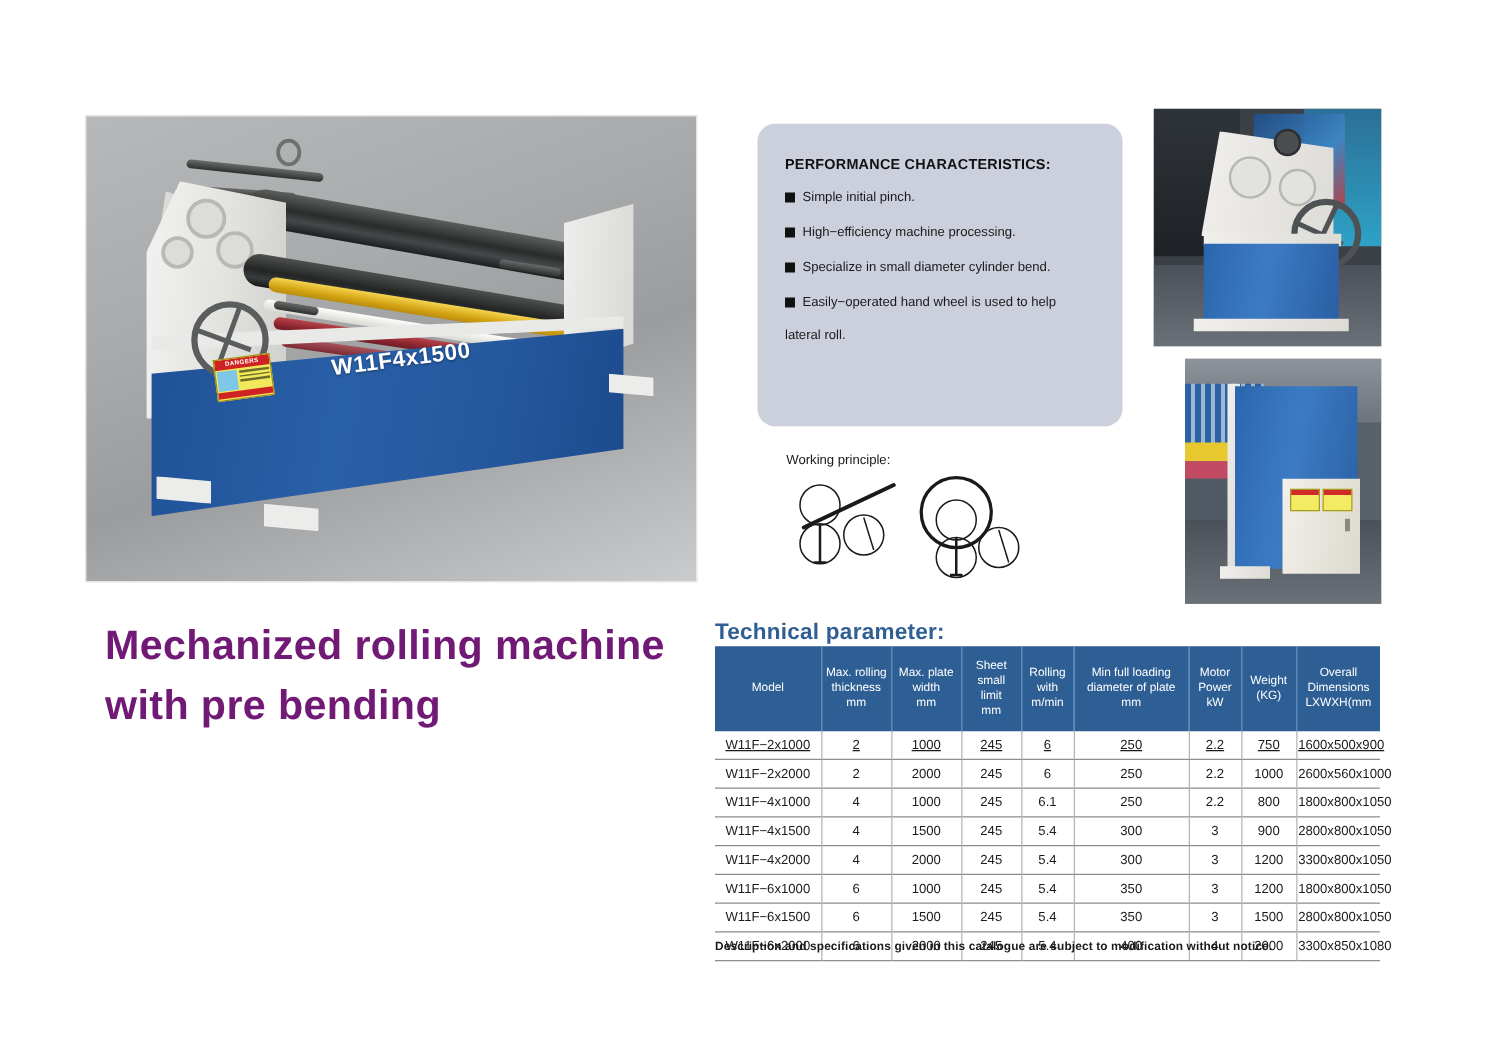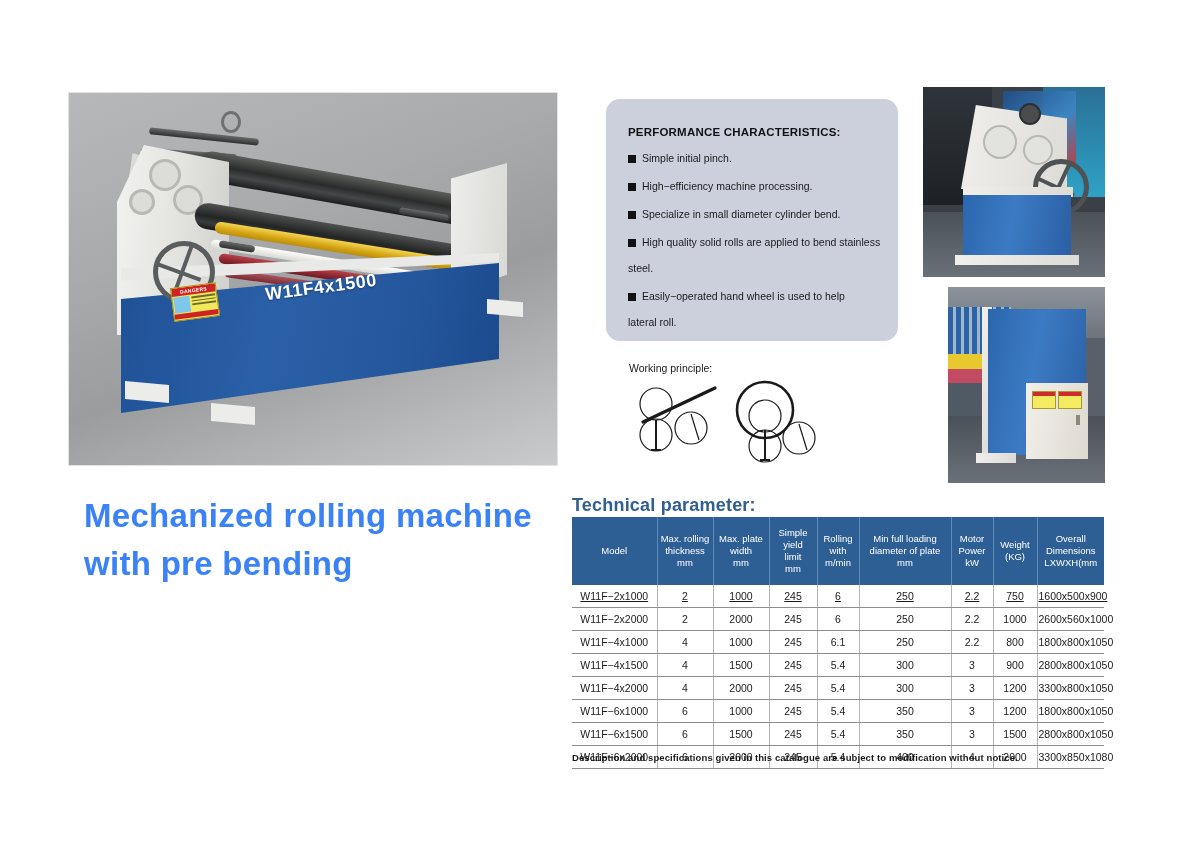--- a/index.html
+++ b/index.html
@@ -256,21 +256,21 @@
   }
   #wp-svg { position: absolute; left: 0; top: 18px; }
 
   
   #page-title {
     position: absolute;
     left: 84px; top: 492px;
     width: 480px;
     font-size: 33px;
     font-weight: bold;
-    color: #3b82f6;
+    color: #701a75;
     line-height: 48px;
     letter-spacing: .3px;
   }
   #tech-heading {
     position: absolute;
     left: 572px; top: 495px;
     font-size: 18px;
     font-weight: bold;
     color: #2f5f93;
     letter-spacing: .2px;
@@ -406,24 +406,20 @@
     <div class="perf-item">
       <span class="perf-bullet"></span><span>Simple initial pinch.</span>
     </div>
     <div class="perf-item">
       <span class="perf-bullet"></span><span>High−efficiency machine processing.</span>
     </div>
     <div class="perf-item">
       <span class="perf-bullet"></span><span>Specialize in small diameter cylinder bend.</span>
     </div>
     <div class="perf-item">
-      <span class="perf-bullet"></span><span>High quality solid rolls are applied to bend stainless</span>
-      <span class="perf-cont">steel.</span>
-    </div>
-    <div class="perf-item">
       <span class="perf-bullet"></span><span>Easily−operated hand wheel is used to help</span>
       <span class="perf-cont">lateral roll.</span>
     </div>
   </div>
 </div>
 
 <div id="working-principle">
   <div id="wp-label">Working principle:</div>
   <svg id="wp-svg" width="210" height="92" viewBox="0 0 210 92">
 
@@ -478,21 +474,21 @@
             <div>Max. rolling</div>
             <div>thickness</div>
             <div>mm</div>
           </th>
           <th>
             <div>Max. plate</div>
             <div>width</div>
             <div>mm</div>
           </th>
           <th>
-            <div>Simple yield</div>
+            <div>Sheet small</div>
             <div>limit</div>
             <div>mm</div>
           </th>
           <th>
             <div>Rolling</div>
             <div>with</div>
             <div>m/min</div>
           </th>
           <th>
             <div>Min full loading</div>

